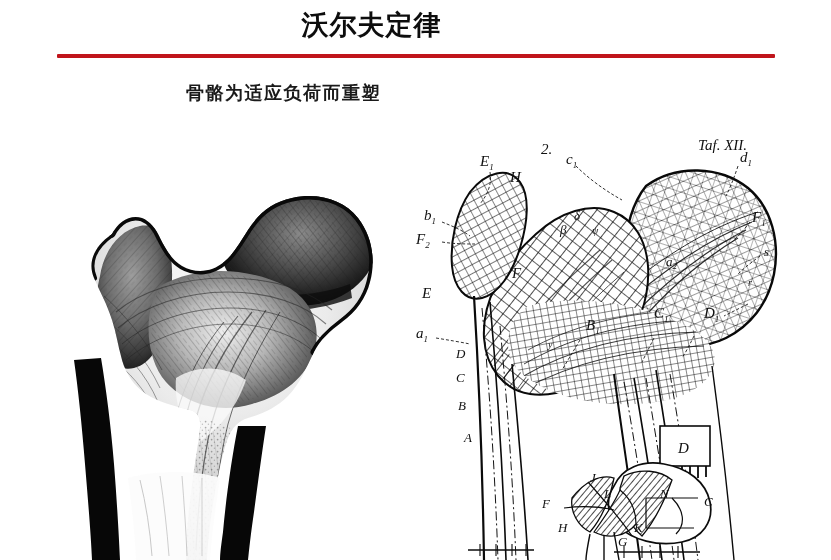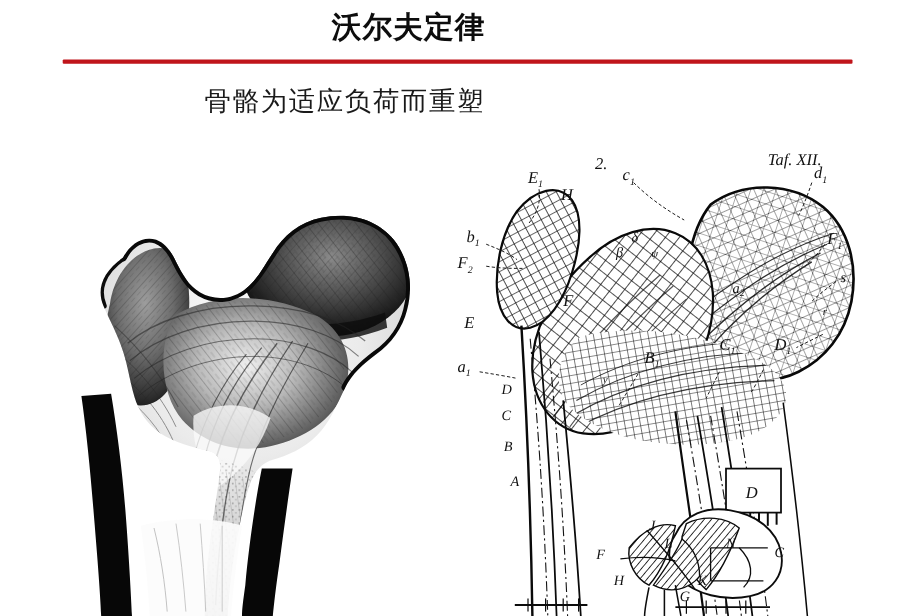--- a/index.html
+++ b/index.html
@@ -45,22 +45,22 @@
     width: 718px;
     height: 4px;
     background: #c0151b;
     border-radius: 1px;
   }
 
   .slide-subtitle {
     position: absolute;
     top: 80px;
     left: 186px;
-    font-size: 24px;
-    font-weight: normal;
+    font-size: 18px;
+    font-weight: bold;
     color: #1a1a1a;
     letter-spacing: 1.5px;
     line-height: 26px;
     white-space: nowrap;
   }
 
   
   .figures {
     position: absolute;
     top: 126px;

